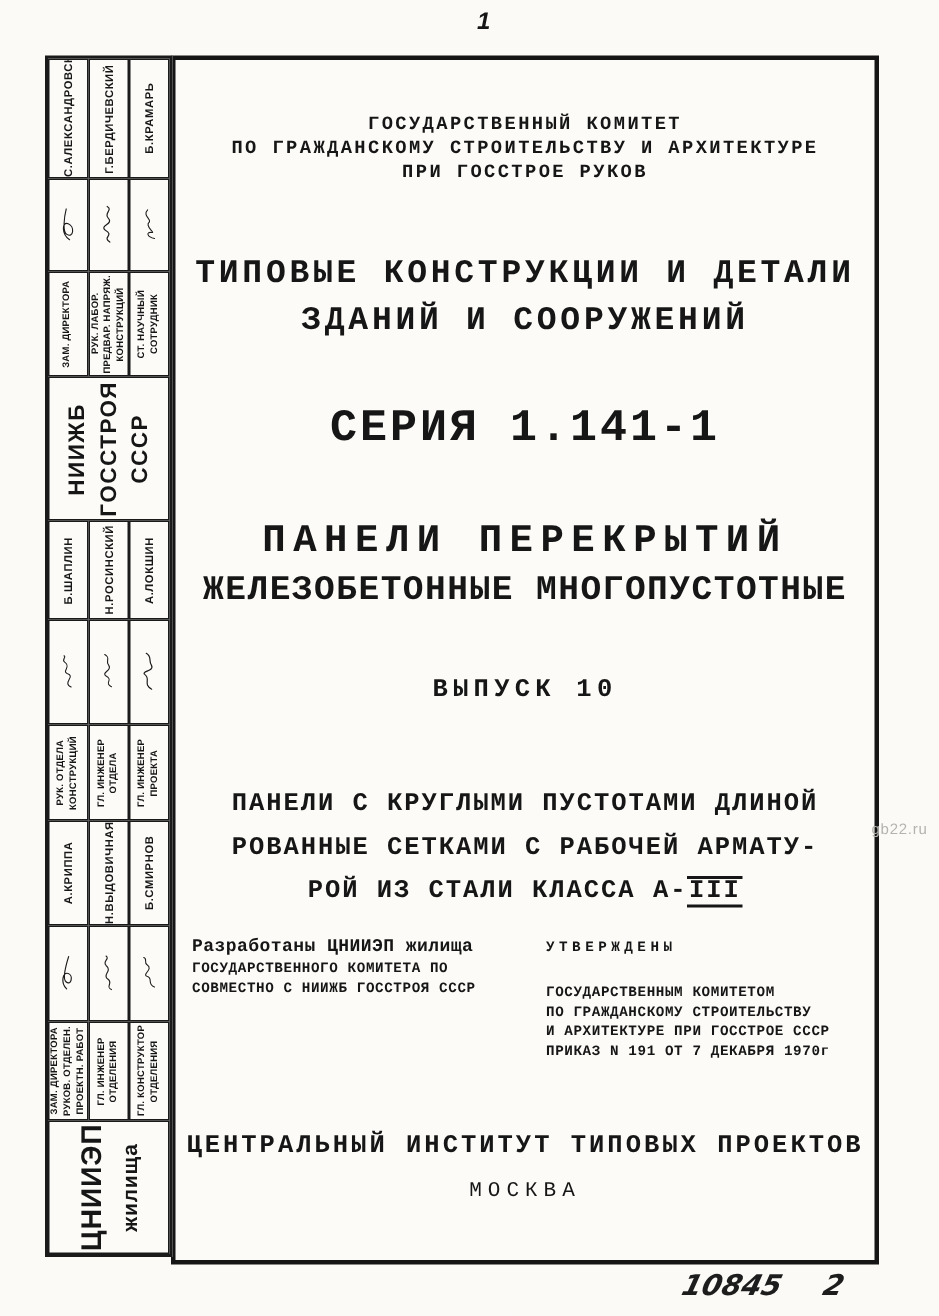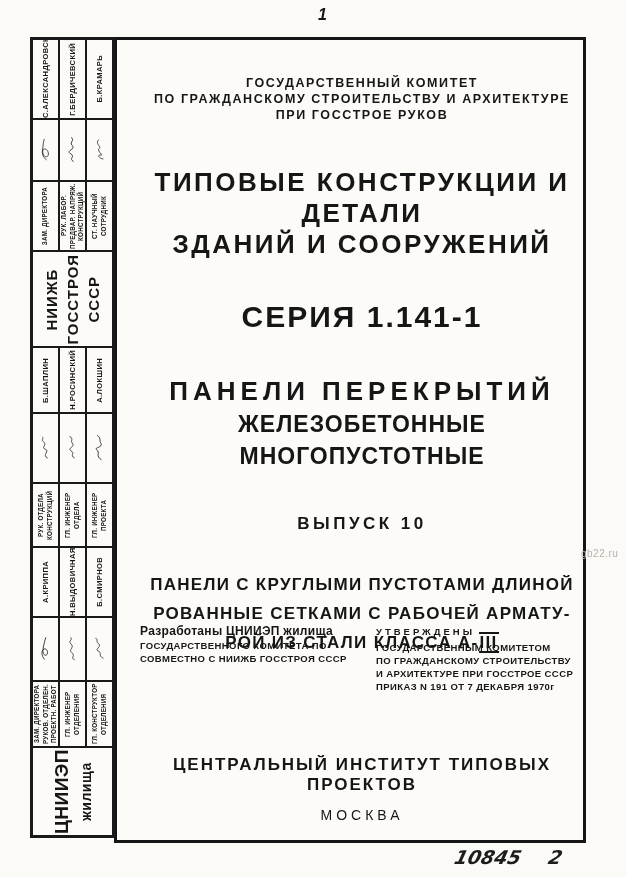--- a/index.html
+++ b/index.html
@@ -27,43 +27,43 @@
     font-style:italic; font-weight:bold; font-size:19px;
     transform:skewX(-14deg); color:#1d1d1d;
   }
   
   .frame {
     position:absolute; left:114px; top:37px;
     width:472px; height:806px;
     border:3px solid #151515;
     background:#fcfbf8;
   }
-  .content { position:absolute; left:126px; top:37px; width:472px; height:806px; text-align:center; }
+  .content { position:absolute; left:114px; top:37px; width:472px; height:806px; text-align:center;font-family:Liberation Mono, monospace; }
   .org-header { margin-top:38px; font-size:12.5px; font-weight:bold; letter-spacing:1.6px; line-height:16px; }
-  .doc-title { margin-top:44px; font-size:26px; font-weight:bold; letter-spacing:2.5px; line-height:31px; }
+  .doc-title { margin-top:44px; font-size:22px; font-weight:bold; letter-spacing:2.5px; line-height:31px; }
   .series    { margin-top:40px; font-size:30px; font-weight:bold; letter-spacing:2px; }
   .subject   { margin-top:40px; }
   .subject .s1 { font-size:26px; font-weight:bold; letter-spacing:5px; line-height:34px; }
   .subject .s2 { font-size:23px; font-weight:bold; letter-spacing:1px; line-height:32px; }
   .issue     { margin-top:42px; font-size:17px; font-weight:bold; letter-spacing:3.5px; }
-  .descr     { margin-top:36px; font-size:17px; font-weight:bold; letter-spacing:1.3px; line-height:29px; }
+  .descr     { margin-top:52px; font-size:17px; font-weight:bold; letter-spacing:1.3px; line-height:29px; }
   .steel-class {
     display:inline-block; line-height:1;
     border-top:2px solid #161616; border-bottom:2px solid #161616;
     padding:0 1px; font-weight:bold;
   }
   .approval {
     position:absolute; left:14px; top:588px; width:444px;
     display:flex; justify-content:space-between; text-align:left;
   }
   .approval .col { font-size:9.5px; font-weight:bold; line-height:13px; letter-spacing:0.4px; }
   .approval .col.left  { width:226px; }
   .approval .col.right { width:208px; }
   .approval .col.left  div:first-child { font-size:12px; letter-spacing:0.3px; margin-bottom:1px; }
-  .approval .col.right div:first-child { letter-spacing:3px; margin-bottom:3px; }
+  .approval .col.right div:first-child { letter-spacing:3px; margin-bottom:17px; }
   .footer { position:absolute; left:0; top:718px; width:100%; }
   .footer .inst { font-size:17px; font-weight:bold; letter-spacing:2px; }
   .footer .city { margin-top:12px; font-size:14px; letter-spacing:4px; }
   
   .sidebar {
     position:absolute; left:30px; top:37px;
     width:85px; height:801px;
     border:2px solid #1a1a1a;
     display:flex; flex-direction:column;
     background:#fcfbf8;

